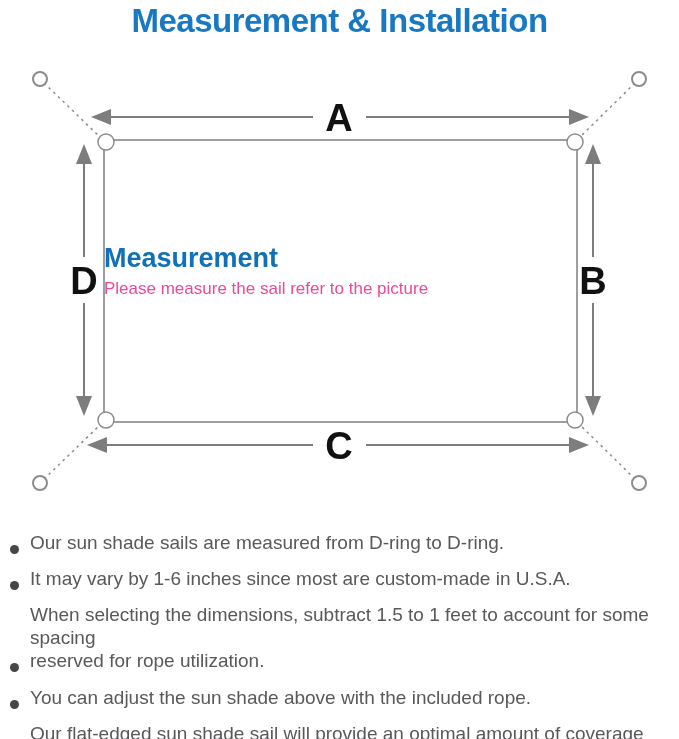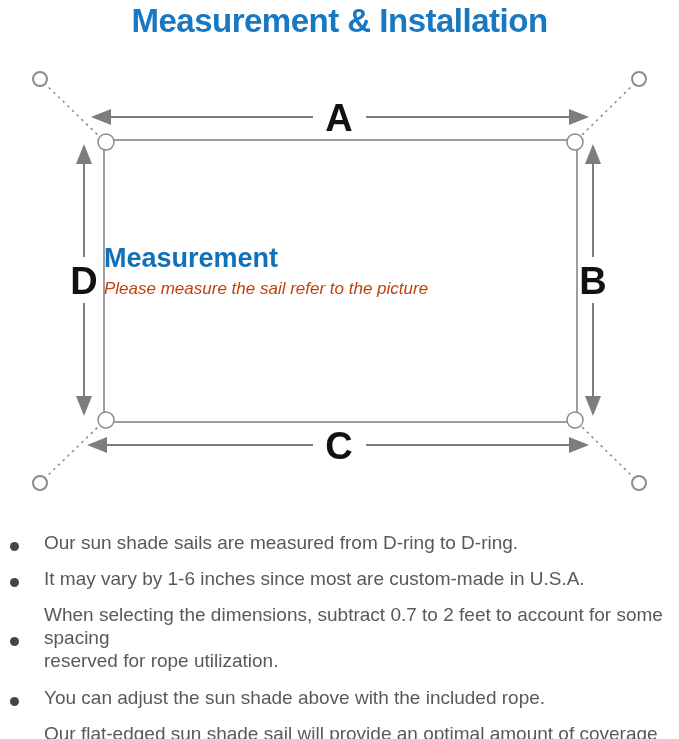--- a/index.html
+++ b/index.html
@@ -49,43 +49,42 @@
   }
   .center-title {
     font-size: 27px;
     font-weight: 800;
     color: #1070B8;
     line-height: 32px;
   }
   .center-subtitle {
     margin-top: 3px;
     font-size: 17px;
-    color: #c2410c;
+    color: #ec4899;
     line-height: 24px;
-    font-style: italic;
   }
   .dim-label {
     font-family: "Liberation Sans", sans-serif;
     font-size: 38px;
     font-weight: 800;
     fill: #111111;
   }
   .notes {
     position: absolute;
     top: 531px;
     left: 10px;
     right: 6px;
     margin: 0;
     padding: 0;
     list-style: none;
   }
   .notes li {
     display: flex;
-    align-items: center;
-    gap: 25px;
+    align-items: flex-end;
+    gap: 11px;
     margin-bottom: 13px;
     color: #58595B;
     font-size: 19px;
     line-height: 23px;
   }
   .notes li:nth-child(3),
   .notes li:nth-child(5) {
     margin-bottom: 14px;
   }
   .bullet-dot {
@@ -169,21 +168,21 @@
     <li>
       <span class="bullet-dot"></span>
       <span class="note-text">Our sun shade sails are measured from D-ring to D-ring.</span>
     </li>
     <li>
       <span class="bullet-dot"></span>
       <span class="note-text">It may vary by 1-6 inches since most are custom-made in U.S.A.</span>
     </li>
     <li>
       <span class="bullet-dot"></span>
-      <span class="note-text">When selecting the dimensions, subtract 0.7 to 2 feet to account for some spacing
+      <span class="note-text">When selecting the dimensions, subtract 1.5 to 1 feet to account for some spacing
 reserved for rope utilization.</span>
     </li>
     <li>
       <span class="bullet-dot"></span>
       <span class="note-text">You can adjust the sun shade above with the included rope.</span>
     </li>
     <li>
       <span class="bullet-dot"></span>
       <span class="note-text">Our flat-edged sun shade sail will provide an optimal amount of coverage above
 the area it’ s placed.</span>

